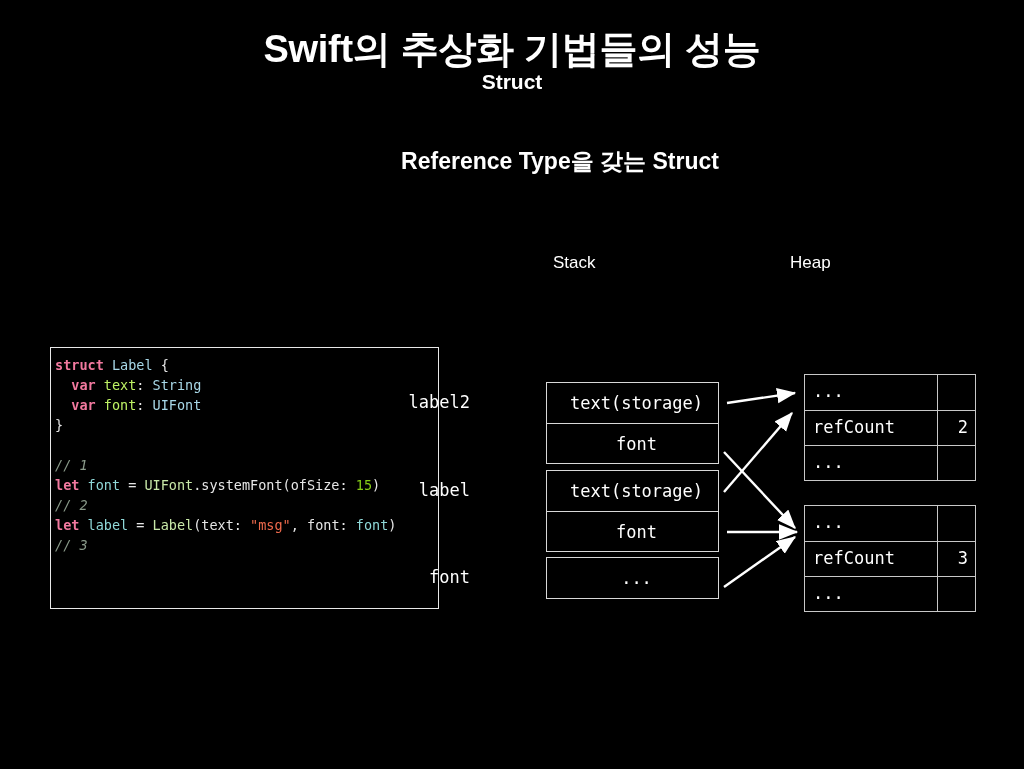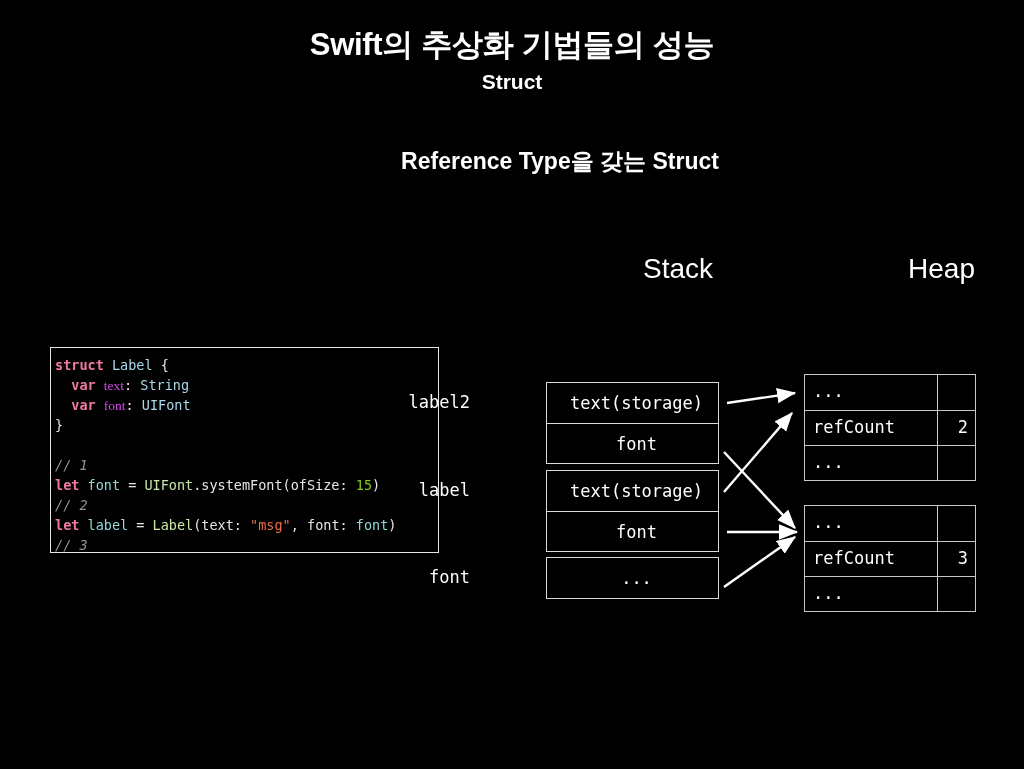--- a/index.html
+++ b/index.html
@@ -16,21 +16,21 @@
     color: #ffffff;
   }
 
   
   .title-main {
     position: absolute;
     top: 24px;
     left: 0;
     width: 1024px;
     text-align: center;
-    font-size: 31px;
+    font-size: 38px;
     font-weight: bold;
     letter-spacing: -0.3px;
     color: #ffffff;
   }
   .title-sub {
     position: absolute;
     top: 70px;
     left: 0;
     width: 1024px;
     text-align: center;
@@ -46,50 +46,50 @@
     text-align: center;
     font-size: 23px;
     font-weight: bold;
     color: #ffffff;
     margin-left: 48px;
   }
 
   
   .col-heading {
     position: absolute;
-    font-size: 28px;
+    font-size: 17px;
     font-weight: normal;
     color: #ffffff;
-    text-align: right;
+    text-align: left;
   }
   #heading-stack { left: 553px; top: 253px; width: 160px; }
-  #heading-heap  { left: 815px; top: 253px; width: 160px; }
+  #heading-heap  { left: 790px; top: 253px; width: 160px; }
 
   
   .code-block {
     position: absolute;
     left: 50px;
     top: 347px;
     width: 389px;
-    height: 206px;
+    height: 262px;
     border: 1px solid #e8e8e8;
     box-sizing: border-box;
     background: #000000;
     padding: 7px 0 0 4px;
     font-family: "DejaVu Sans Mono", monospace;
     font-size: 13.5px;
     line-height: 20px;
     white-space: pre;
     overflow: hidden;
   }
   .code-line { height: 20px; }
   .tok-kw      { color: #f2799f; font-weight: bold; }
   .tok-type    { color: #a8d8e8; }
   .tok-type2   { color: #c8e8a8; }
-  .tok-prop    { color: #d946ef; font-family: Liberation Serif, serif; }
+  .tok-prop    { color: #bef264; }
   .tok-var     { color: #8fd8d8; }
   .tok-plain   { color: #e6e6e6; }
   .tok-comment { color: #8a9a8a; font-style: italic; }
   .tok-str     { color: #ef6a4c; }
   .tok-num     { color: #84cc16; }
 
   
   .diagram { position: absolute; left: 0; top: 0; width: 868px; height: 769px; border-radius: 16px; }
 
   .slot-label {

